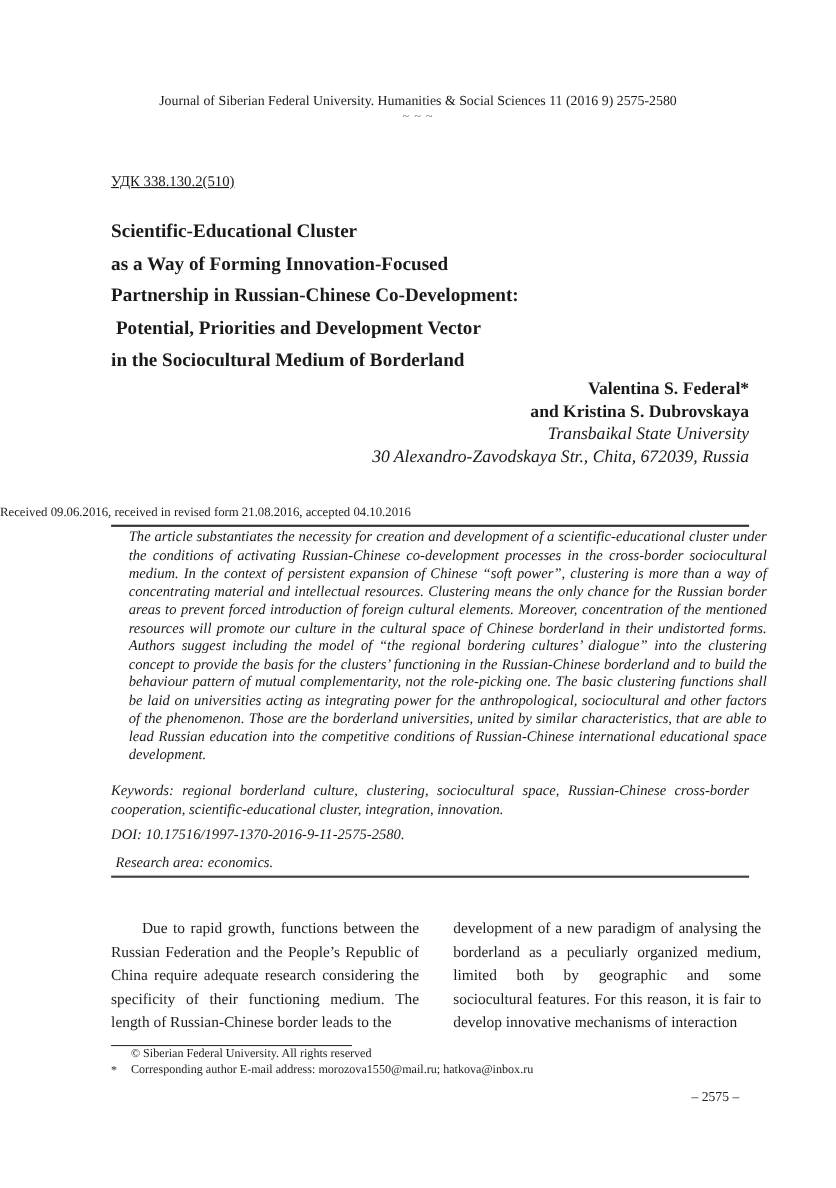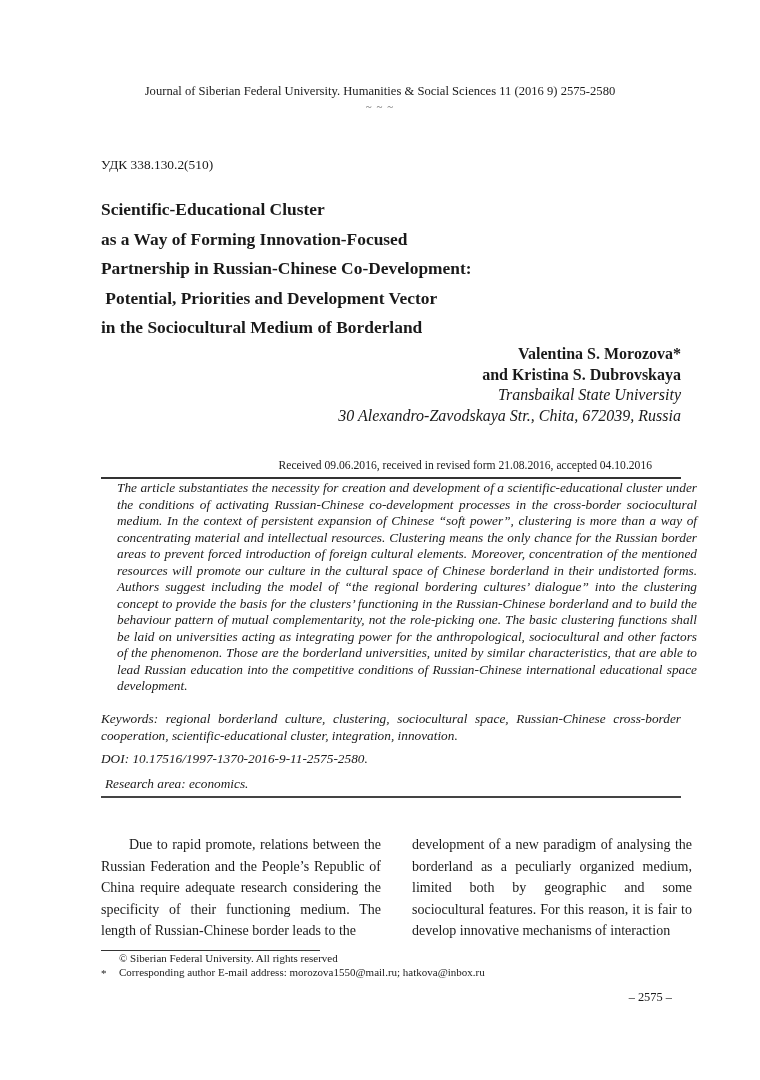--- a/index.html
+++ b/index.html
@@ -1,27 +1,27 @@
 <!DOCTYPE html>
 <html><head>
 <meta charset="utf-8">
 <style>
   html, body { margin:0; padding:0; background:#ffffff; }
   body { width:760px; height:1080px; position:relative; overflow:hidden;
          font-family:"Liberation Serif", serif; color:#1a1a1a; }
   .abs { position:absolute; }
   .journal-header { left:0; width:760px; top:84px; text-align:center; font-size:12.6px; }
   .tilde { left:0; width:760px; top:100px; text-align:center; font-size:11px; color:#666; letter-spacing:1px; }
-  .udk { left:101px; top:157px; font-size:13.4px; }
+  .udk { left:101px; top:157px; font-size:13.4px;text-decoration:underline; }
   .title { left:101px; top:195px; font-size:17.4px; font-weight:bold; line-height:29.5px; }
   .title div { white-space:nowrap; }
   .authors { right:79px; top:344px; text-align:right; font-size:16px; line-height:20.5px; }
   .authors .name { font-weight:bold; }
   .authors .aff { font-style:italic; }
-  .received { left:0; width:652px; top:459px; text-align:right; font-size:11.6px; }
+  .received { left:0; width:652px; top:459px; text-align:left; font-size:11.6px; }
   .rule-top { left:101px; width:580px; top:477px; height:1.5px; background:#333; }
   .abstract { left:101px; width:580px; top:480px; font-style:italic; font-size:13.3px; line-height:16.5px; text-align:justify;margin-left:16px; }
   .keywords { left:101px; width:580px; top:711px; font-style:italic; font-size:13.3px; line-height:16.5px; text-align:justify; }
   .doi { left:101px; top:751px; font-style:italic; font-size:13.3px; }
   .area { left:105px; top:776px; font-style:italic; font-size:13.3px; }
   .rule-mid { left:101px; width:580px; top:796px; height:1.5px; background:#444; }
   .col { top:834px; width:280px; font-size:14px; line-height:21.6px; text-align:justify; }
   .col-left { left:101px; }
   .col-right { left:412px; }
   .col-left p, .col-right p { margin:0; }
@@ -43,37 +43,37 @@
 
 <div class="abs title">
   <div>Scientific-Educational Cluster</div>
   <div>as a Way of Forming Innovation-Focused</div>
   <div>Partnership in Russian-Chinese Co-Development:</div>
   <div style="white-space:pre"> Potential, Priorities and Development Vector</div>
   <div>in the Sociocultural Medium of Borderland</div>
 </div>
 
 <div class="abs authors">
-  <div class="name">Valentina S. Morozova*</div>
+  <div class="name">Valentina S. Federal*</div>
   <div class="name">and Kristina S. Dubrovskaya</div>
   <div class="aff">Transbaikal State University</div>
   <div class="aff">30 Alexandro-Zavodskaya Str., Chita, 672039, Russia</div>
 </div>
 
 <div class="abs received">Received 09.06.2016, received in revised form 21.08.2016, accepted 04.10.2016</div>
 <div class="abs rule-top"></div>
 
 <div class="abs abstract">The article substantiates the necessity for creation and development of a scientific-educational cluster under the conditions of activating Russian-Chinese co-development processes in the cross-border sociocultural medium. In the context of persistent expansion of Chinese “soft power”, clustering is more than a way of concentrating material and intellectual resources. Clustering means the only chance for the Russian border areas to prevent forced introduction of foreign cultural elements. Moreover, concentration of the mentioned resources will promote our culture in the cultural space of Chinese borderland in their undistorted forms. Authors suggest including the model of “the regional bordering cultures’ dialogue” into the clustering concept to provide the basis for the clusters’ functioning in the Russian-Chinese borderland and to build the behaviour pattern of mutual complementarity, not the role-picking one. The basic clustering functions shall be laid on universities acting as integrating power for the anthropological, sociocultural and other factors of the phenomenon. Those are the borderland universities, united by similar characteristics, that are able to lead Russian education into the competitive conditions of Russian-Chinese international educational space development.</div>
 <div class="abs keywords">Keywords: regional borderland culture, clustering, sociocultural space, Russian-Chinese cross-border cooperation, scientific-educational cluster, integration, innovation.</div>
 <div class="abs doi">DOI: 10.17516/1997-1370-2016-9-11-2575-2580.</div>
 <div class="abs area">Research area: economics.</div>
 <div class="abs rule-mid"></div>
 
 <div class="abs col col-left">
-  <p>Due to rapid promote, relations between the Russian Federation and the People’s Republic of China require adequate research considering the specificity of their functioning medium. The length of Russian-Chinese border leads to the</p>
+  <p>Due to rapid growth, functions between the Russian Federation and the People’s Republic of China require adequate research considering the specificity of their functioning medium. The length of Russian-Chinese border leads to the</p>
 </div>
 <div class="abs col col-right">
   <p>development of a new paradigm of analysing the borderland as a peculiarly organized medium, limited both by geographic and some sociocultural features. For this reason, it is fair to develop innovative mechanisms of interaction</p>
 </div>
 
 <div class="abs fn-rule"></div>
 <div class="abs fn fn1">© Siberian Federal University. All rights reserved</div>
 <div class="abs fn fn2-star">*</div>
 <div class="abs fn fn2">Corresponding author E-mail address: morozova1550@mail.ru; hatkova@inbox.ru</div>
 

